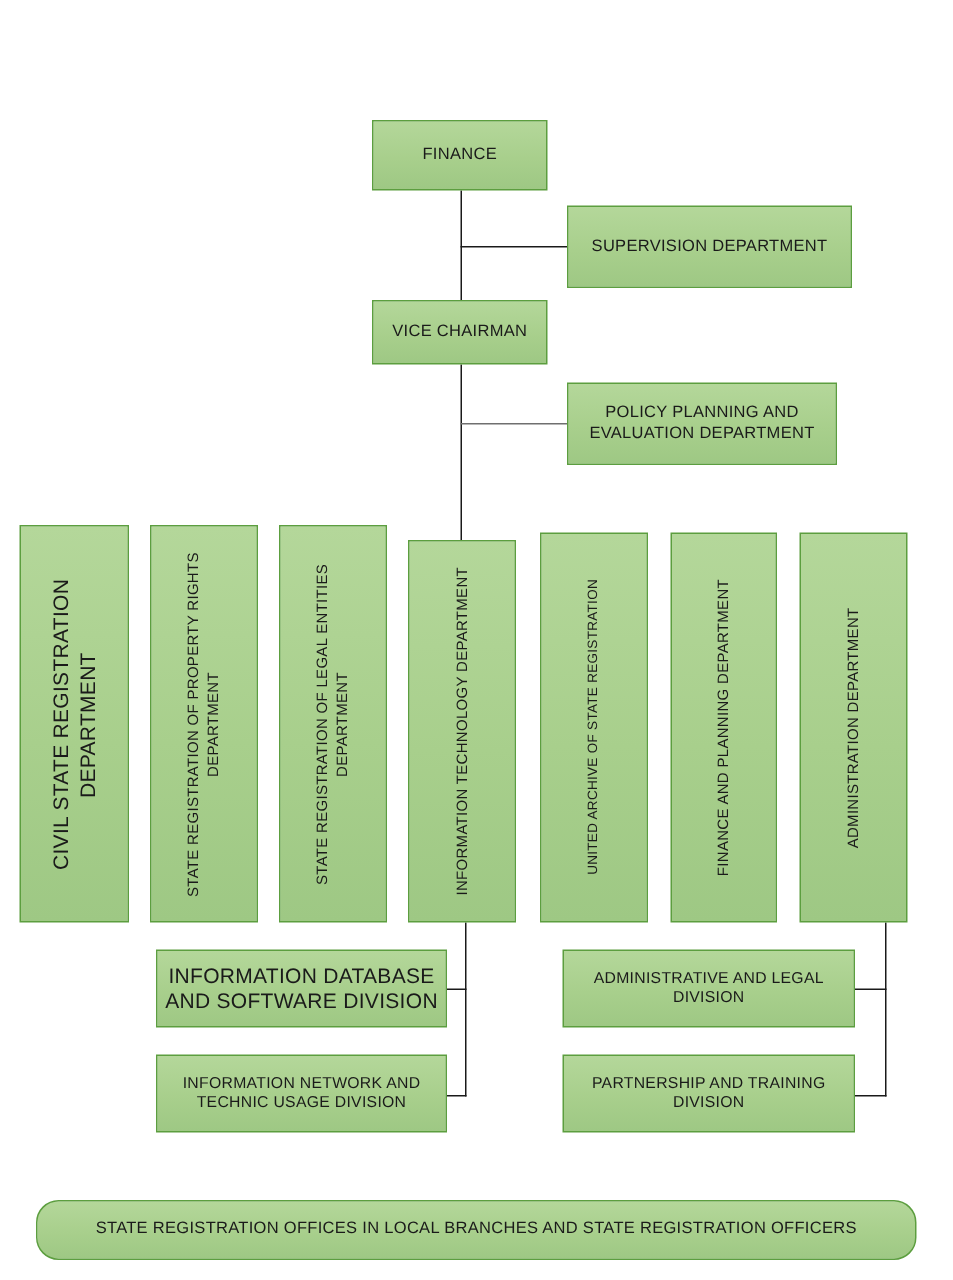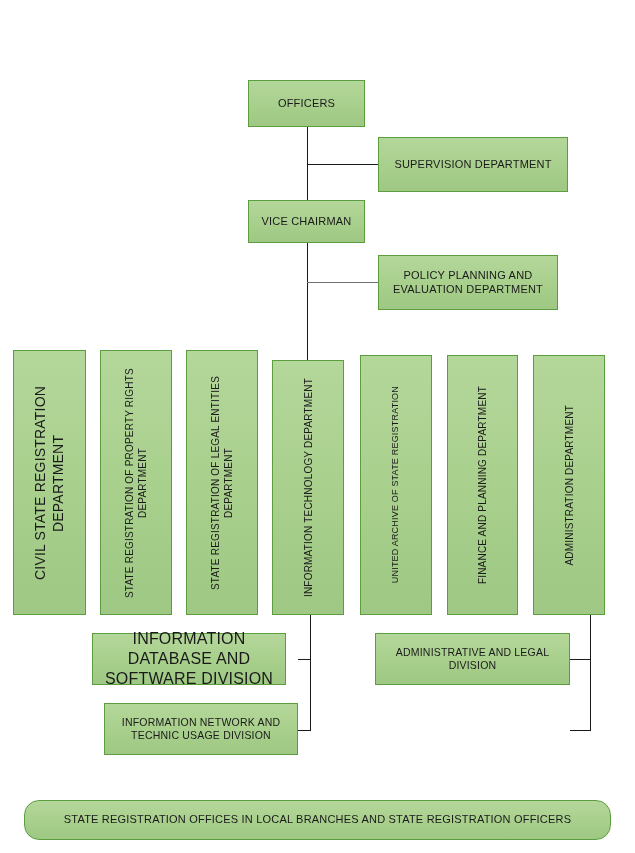--- a/index.html
+++ b/index.html
@@ -67,21 +67,21 @@
 
   <div class="connector v" style="left:310px; top:615px; height:116px;"></div>
   <div class="connector h" style="left:298px; top:659px; width:13px;"></div>
   <div class="connector h" style="left:298px; top:730px; width:13px;"></div>
 
   <div class="connector v" style="left:590px; top:615px; height:116px;"></div>
   <div class="connector h" style="left:570px; top:659px; width:21px;"></div>
   <div class="connector h" style="left:570px; top:730px; width:21px;"></div>
 
   <div class="node" style="left:248px; top:80px; width:117px; height:47px; font-size:11px;">
-    <span class="label">OFFICERS</span>
+    <span class="label">FINANCE</span>
   </div>
 
   <div class="node" style="left:378px; top:137px; width:190px; height:55px; font-size:11px;">
     <span class="label">SUPERVISION DEPARTMENT</span>
   </div>
 
   <div class="node" style="left:248px; top:200px; width:117px; height:43px; font-size:11px;">
     <span class="label">VICE CHAIRMAN</span>
   </div>
 
@@ -110,30 +110,33 @@
   </div>
 
   <div class="node vertical" style="left:447px; top:355px; width:71px; height:260px; font-size:10px;">
     <span class="label">FINANCE AND PLANNING DEPARTMENT</span>
   </div>
 
   <div class="node vertical" style="left:533px; top:355px; width:72px; height:260px; font-size:10px;">
     <span class="label">ADMINISTRATION DEPARTMENT</span>
   </div>
 
-  <div class="node" style="left:92px; top:633px; width:194px; height:52px; font-size:16px;">
+  <div class="node" style="left:104px; top:633px; width:194px; height:52px; font-size:14px;">
     <span class="label">INFORMATION DATABASE AND SOFTWARE DIVISION</span>
   </div>
 
   <div class="node" style="left:375px; top:633px; width:195px; height:52px; font-size:10.5px;">
     <span class="label">ADMINISTRATIVE AND LEGAL DIVISION</span>
   </div>
 
   <div class="node" style="left:104px; top:703px; width:194px; height:52px; font-size:10.5px;">
     <span class="label">INFORMATION NETWORK AND TECHNIC USAGE DIVISION</span>
   </div>
 
+  <div class="node" style="left:375px; top:703px; width:195px; height:52px; font-size:10.5px;">
+    <span class="label">PARTNERSHIP AND TRAINING DIVISION</span>
+  </div>
 
   <div class="node" style="left:24px; top:800px; width:587px; height:40px; font-size:11px;border-radius:15px;">
     <span class="label">STATE REGISTRATION OFFICES IN LOCAL BRANCHES AND STATE REGISTRATION OFFICERS</span>
   </div>
 
 </div>
 
 </body></html>

